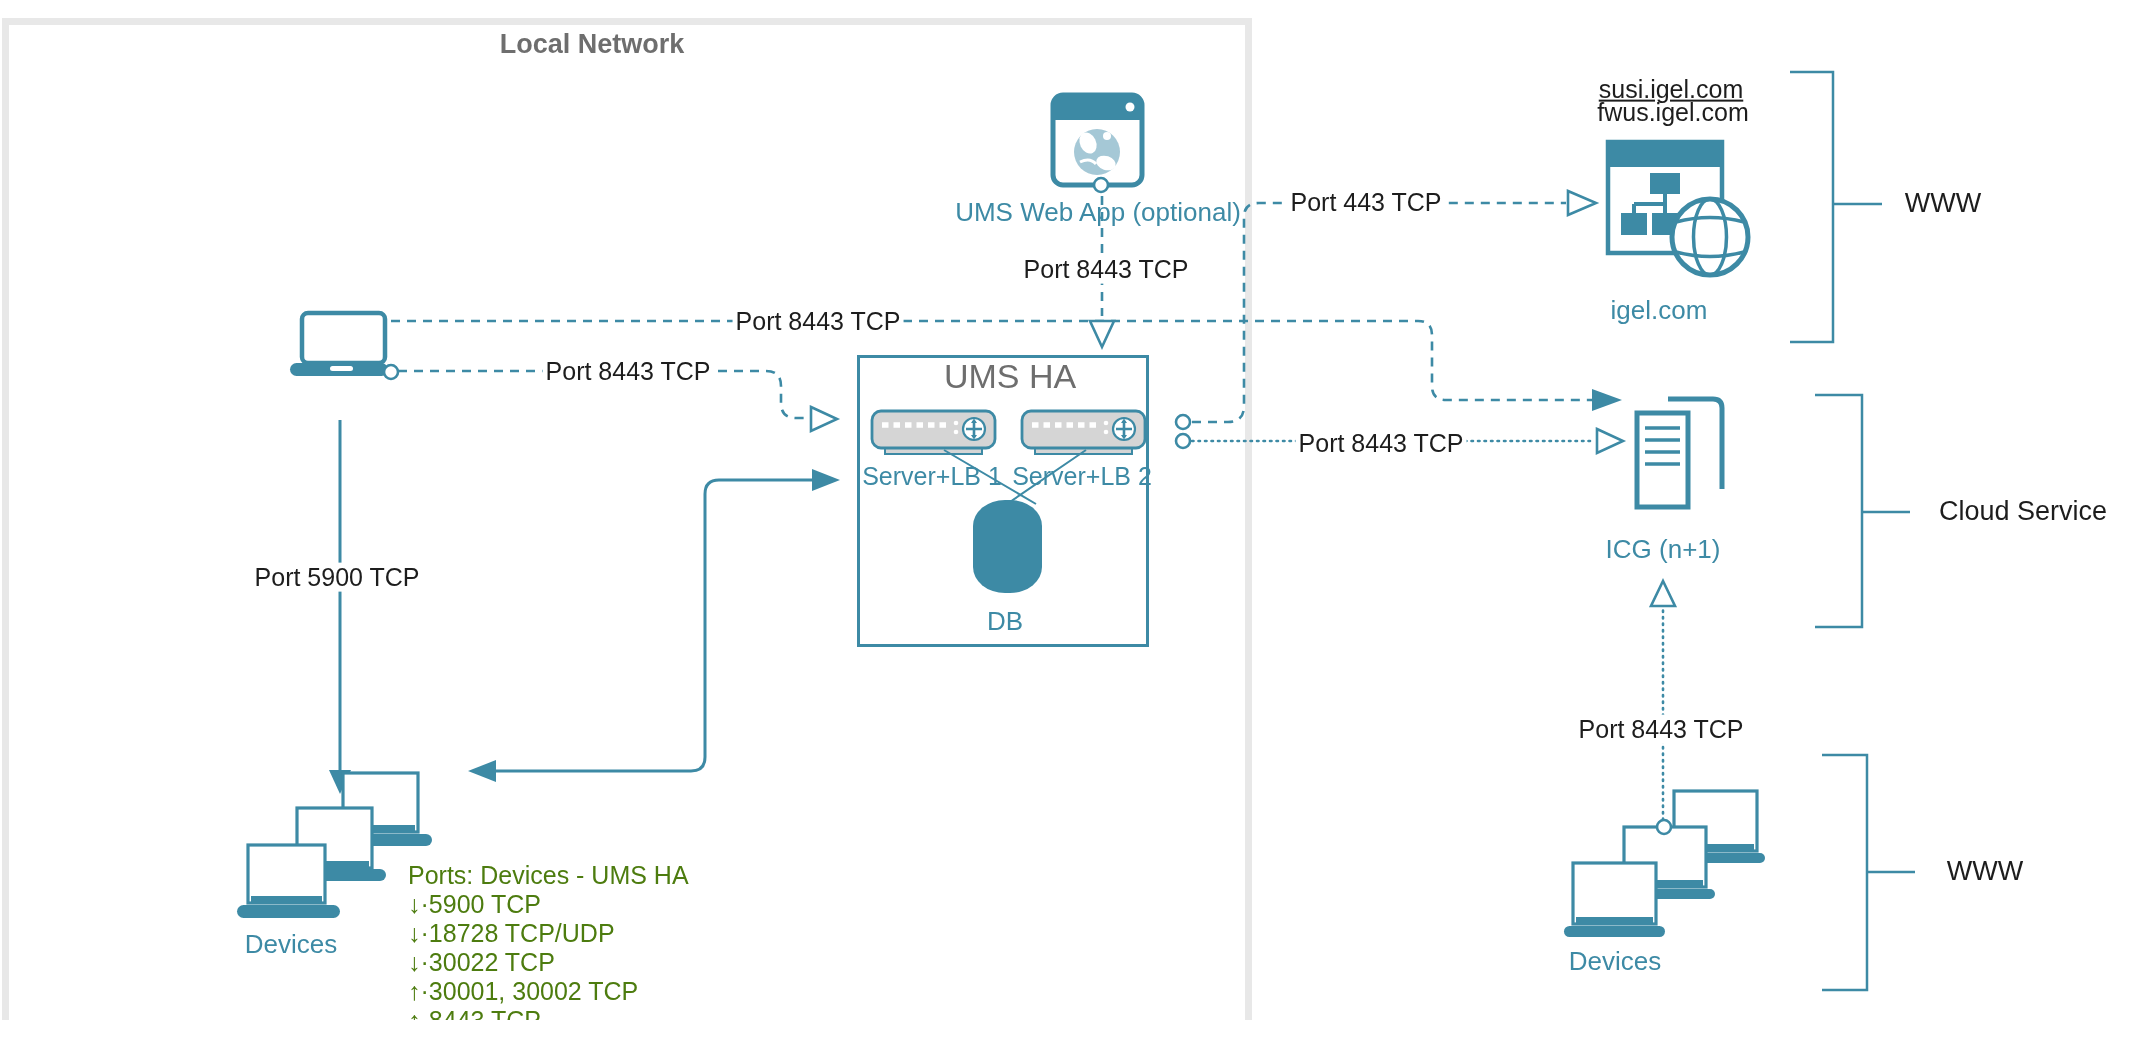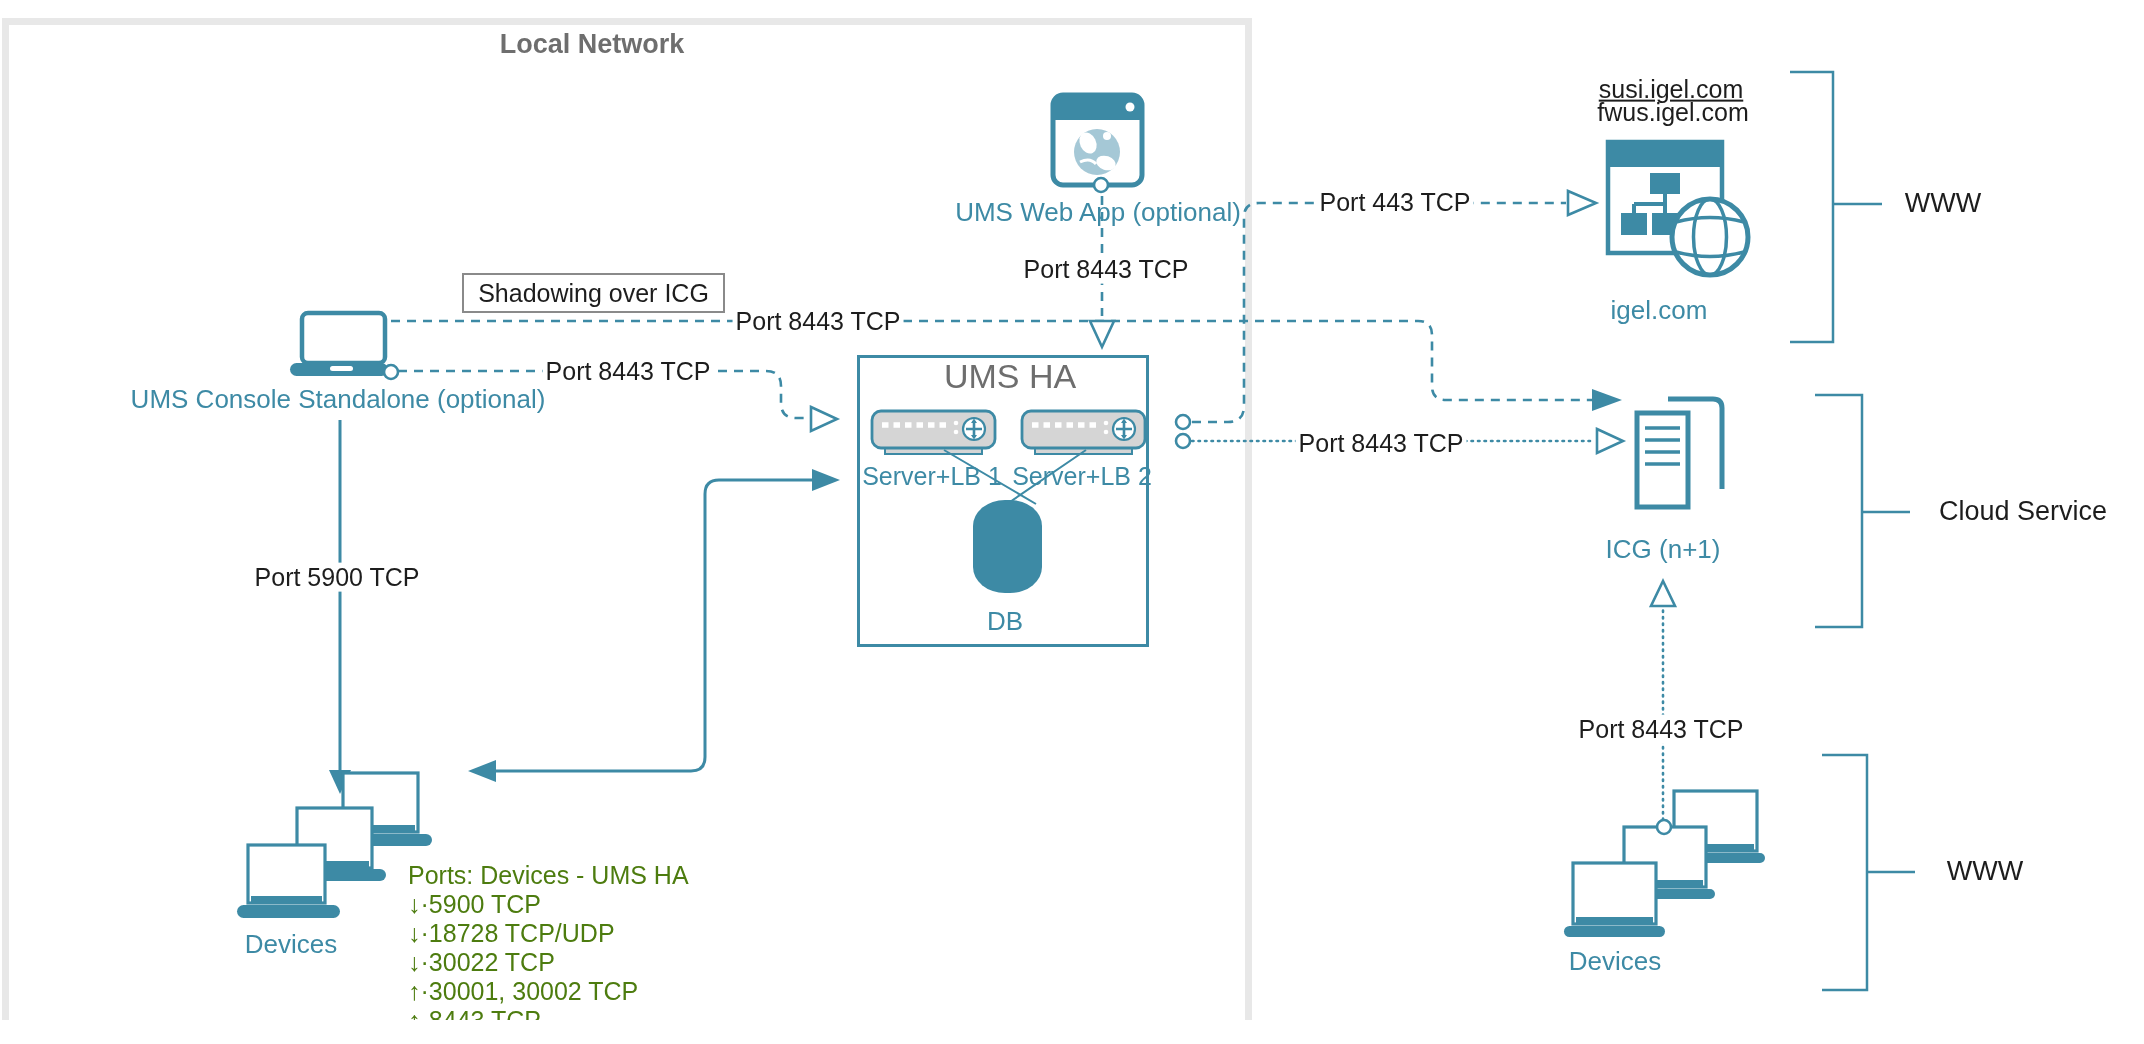--- a/index.html
+++ b/index.html
@@ -187,26 +187,22 @@
     </g>
 
     <circle cx="1183" cy="422" r="7" fill="#ffffff" stroke="#3d8aa5" stroke-width="2.6"></circle>
     <circle cx="1183" cy="441" r="7" fill="#ffffff" stroke="#3d8aa5" stroke-width="2.6"></circle>
   </svg>
 
   <div class="lbl gray" style="left:592px;top:45px;font-size:27px;font-weight:bold;">Local Network</div>
 
   <div class="lbl gray" style="left:1010px;top:377px;font-size:34px;">UMS HA</div>
 
-  <div class="callout" style="left:462px;top:273px;width:263px;height:40px;">
-    <span>Shadowing over ICG</span>
-  </div>
-
-
-  <div class="lbl teal" style="left:338px;top:400px;">UMS Console Standalone (optional)</div>
+
+
 
   <div class="lbl teal" style="left:1098px;top:213px;">UMS Web App (optional)</div>
 
   <div class="lbl teal" style="left:932px;top:476px;font-size:25px;">Server+LB 1</div>
 
   <div class="lbl teal" style="left:1082px;top:476px;font-size:25px;">Server+LB 2</div>
 
   <div class="lbl teal" style="left:1005px;top:622px;">DB</div>
 
   <div class="lbl teal" style="left:1659px;top:311px;">igel.com</div>
@@ -216,21 +212,21 @@
   <div class="lbl teal" style="left:291px;top:945px;">Devices</div>
 
   <div class="lbl teal" style="left:1615px;top:962px;">Devices</div>
 
   <div class="lbl" style="left:1671px;top:89px;text-decoration:underline;">susi.igel.com</div>
   <div class="lbl" style="left:1673px;top:112px;">fwus.igel.com</div>
 
   <div class="lbl onwire" style="left:818px;top:321px;">Port 8443 TCP</div>
   <div class="lbl onwire" style="left:628px;top:371px;">Port 8443 TCP</div>
   <div class="lbl onwire" style="left:1106px;top:269px;">Port 8443 TCP</div>
-  <div class="lbl onwire" style="left:1395px;top:202px;text-align:center;">Port 443 TCP</div>
+  <div class="lbl onwire" style="left:1366px;top:202px;text-align:center;">Port 443 TCP</div>
   <div class="lbl onwire" style="left:1381px;top:443px;">Port 8443 TCP</div>
   <div class="lbl onwire" style="left:337px;top:577px;">Port 5900 TCP</div>
   <div class="lbl onwire" style="left:1661px;top:729px;">Port 8443 TCP</div>
 
   <div class="lbl zone" style="left:1943px;top:204px;">WWW</div>
   <div class="lbl zone" style="left:2023px;top:512px;">Cloud Service</div>
   <div class="lbl zone" style="left:1985px;top:872px;">WWW</div>
 
   <div class="ports">
     <div>Ports: Devices - UMS HA</div>

